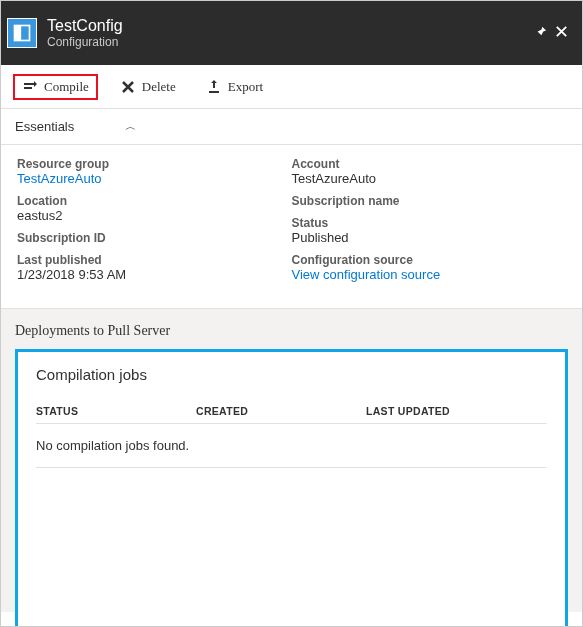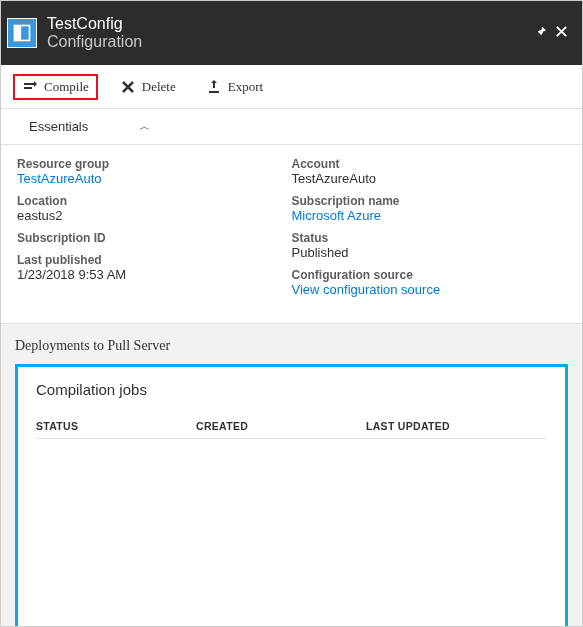--- a/index.html
+++ b/index.html
@@ -23,21 +23,21 @@
     }
     .header .blade-icon {
       width: 30px; height: 30px;
       background: #3a96dd;
       border: 1px solid #fff;
       display: flex; align-items: center; justify-content: center;
       margin-right: 10px;
     }
     .header .titles { flex: 1; }
     .header .title { font-size: 16px; font-weight: 400; line-height: 1.1; }
-    .header .subtitle { font-size: 16px; color: #c8c8c8; }
+    .header .subtitle { font-size: 12px; color: #c8c8c8; }
     .header .hdr-icon { color: #fff; width: 22px; text-align: center; cursor: pointer; }
     .toolbar {
       display: flex;
       align-items: center;
       padding: 6px 12px;
       border-bottom: 1px solid #e1e1e1;
       gap: 14px;
       height: 44px;
       font-family: Liberation Serif, serif;
     }
@@ -48,21 +48,21 @@
       font-size: 13px;
       color: #323130;
     }
     .toolbar .tbtn.highlight {
       border: 2px solid #e81123;
       padding: 3px 7px;
     }
     .toolbar svg { width: 16px; height: 16px; }
     .essentials-toggle {
       display: flex; align-items: center;
-      padding: 10px 28px;
+      padding: 10px 14px;
       cursor: pointer;
       font-size: 13px;
       border-bottom: 1px solid #e1e1e1;
       gap: 43px;
     }
     .essentials-toggle .chev { margin-left: 8px; font-size: 11px; }
     .essentials {
       display: flex;
       padding: 12px 16px 18px 16px;
       border-bottom: 1px solid #e1e1e1;
@@ -175,21 +175,20 @@
         <div class="value">1/23/2018 9:53 AM</div>
       </div>
   </div>
   <div class="col">
     <div class="item">
         <div class="label">Account</div>
         <div class="value">TestAzureAuto</div>
       </div>
     <div class="item">
         <div class="label">Subscription name</div>
-        <div class="value link">Microsoft Azure</div>
       </div>
     <div class="item">
         <div class="label">Status</div>
         <div class="value">Published</div>
       </div>
     <div class="item">
         <div class="label">Configuration source</div>
         <div class="value link">View configuration source</div>
       </div>
   </div>
@@ -197,14 +196,15 @@
 
 <div class="section">
   <div class="section-title">Deployments to Pull Server</div>
   <div class="card">
     <div class="card-title">Compilation jobs</div>
     <div class="thead">
       <div class="c1">STATUS</div>
       <div class="c2">CREATED</div>
       <div class="c3">LAST UPDATED</div>
     </div>
+    <div class="empty">No compilation jobs found.</div>
   </div>
 </div>
 
 </body></html>

